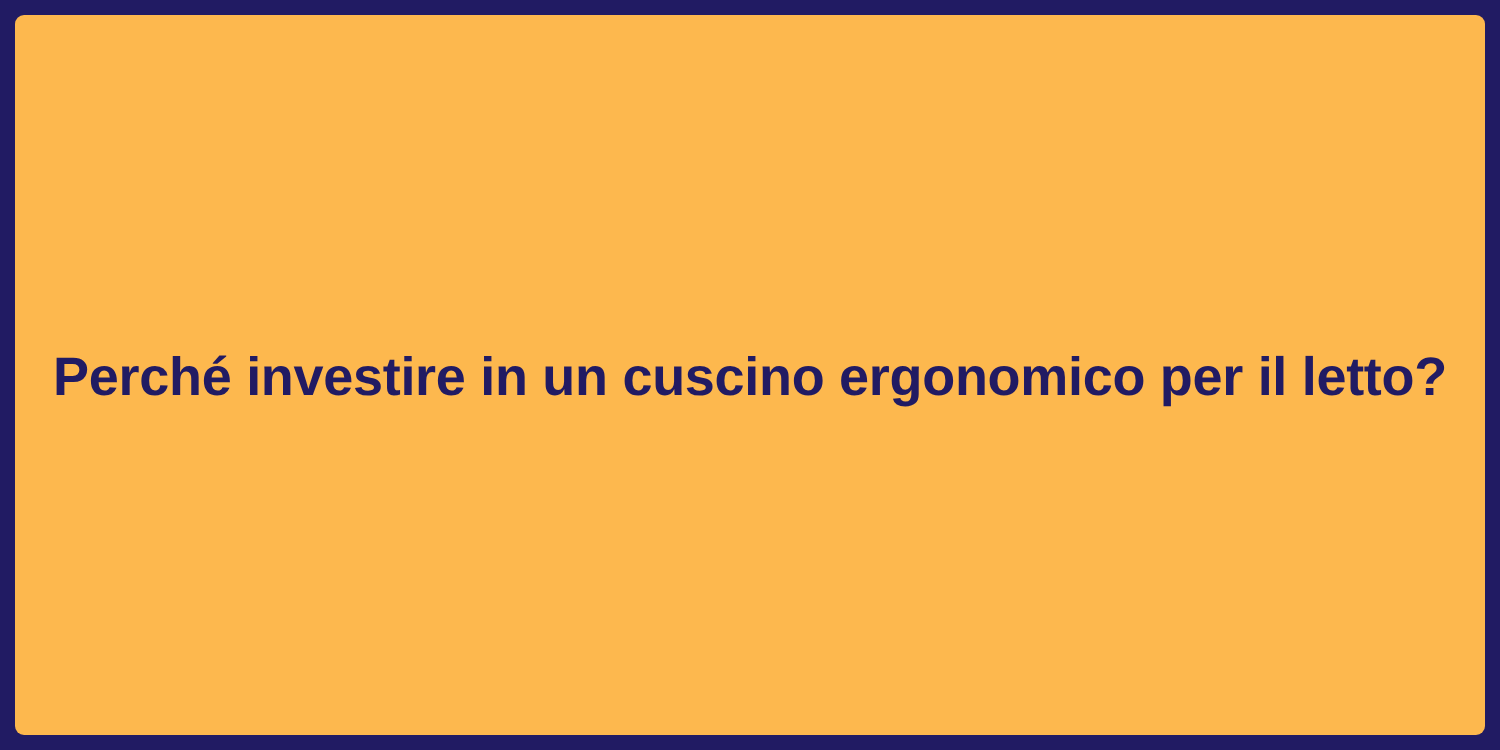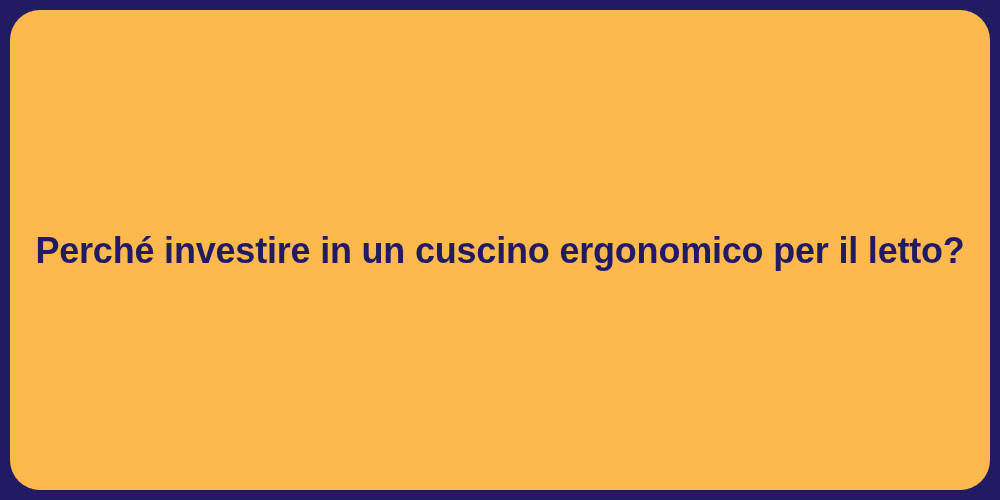--- a/index.html
+++ b/index.html
@@ -21,21 +21,21 @@
     height: 500px;
     background: #211B63;
     padding: 10px;
   }
 
   #banner-card {
     box-sizing: border-box;
     width: 100%;
     height: 100%;
     background: #FDB84E;
-    border-radius: 30px;
+    border-radius: 6px;
     display: flex;
     align-items: center;
     justify-content: center;
     overflow: hidden;
   }
 
   #headline {
     margin: 0;
     padding: 0 40px;
     color: #211B63;

